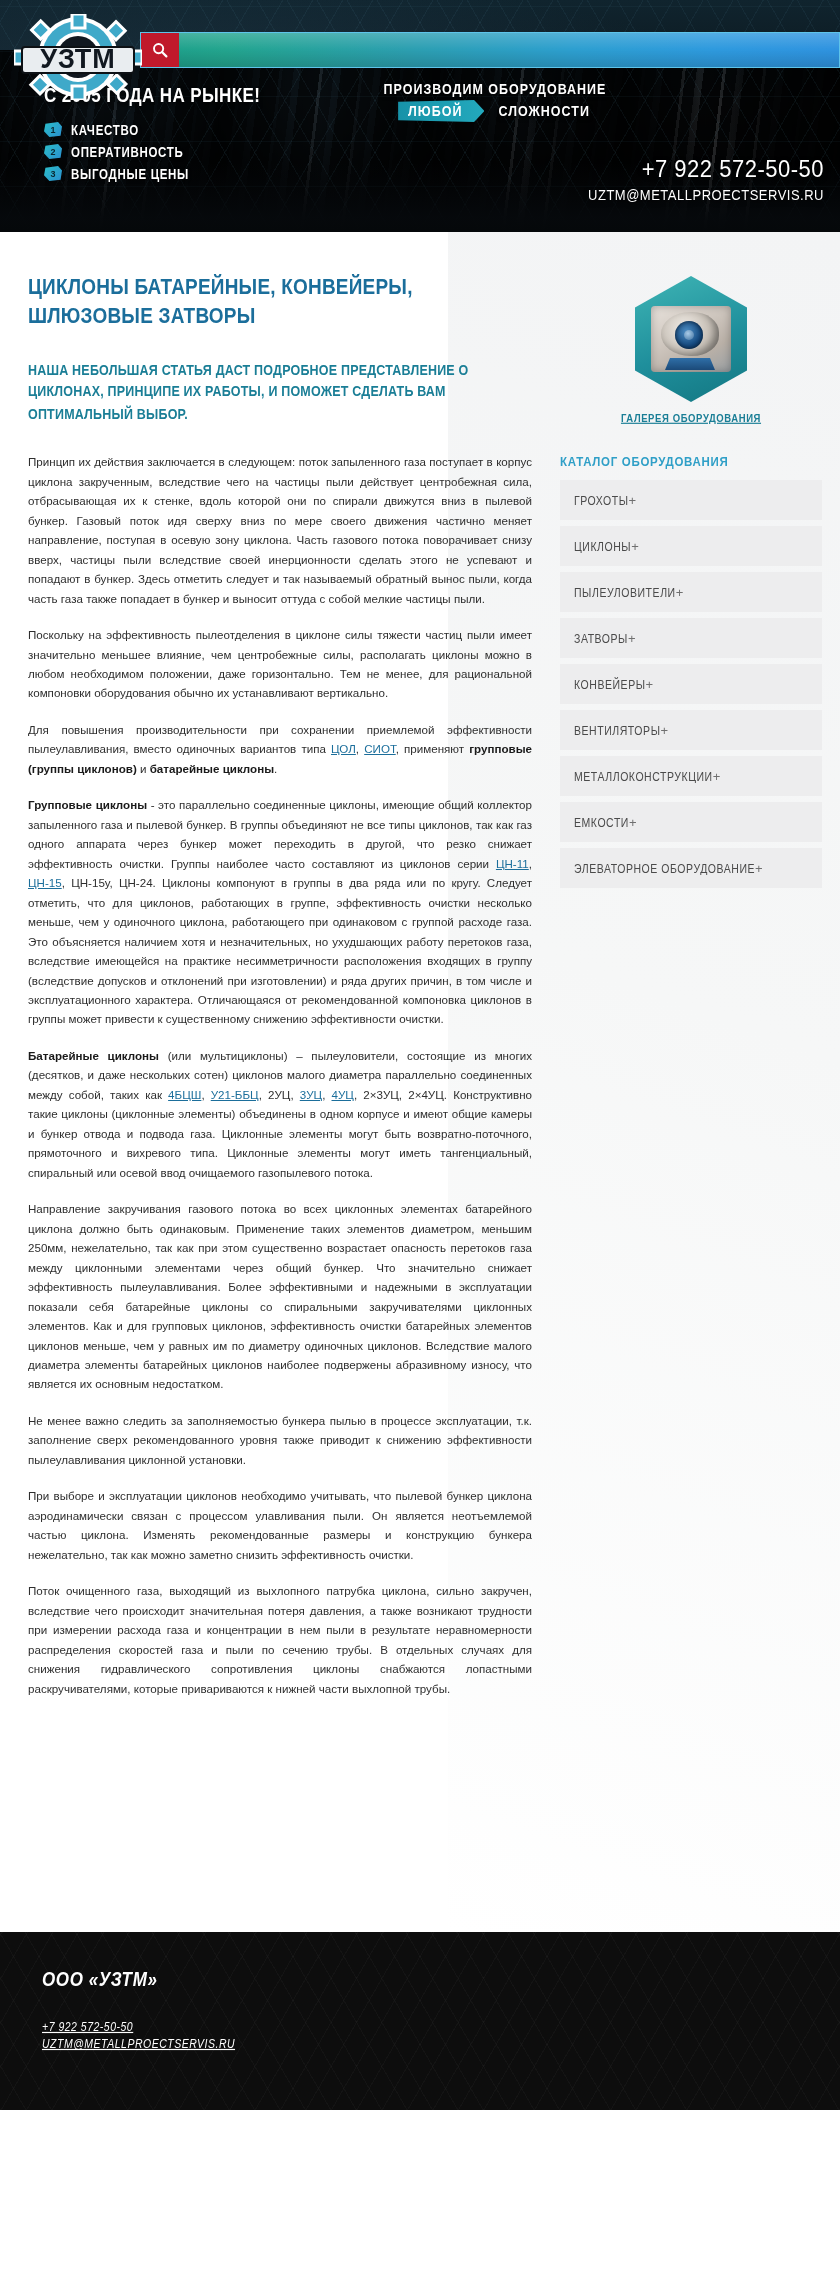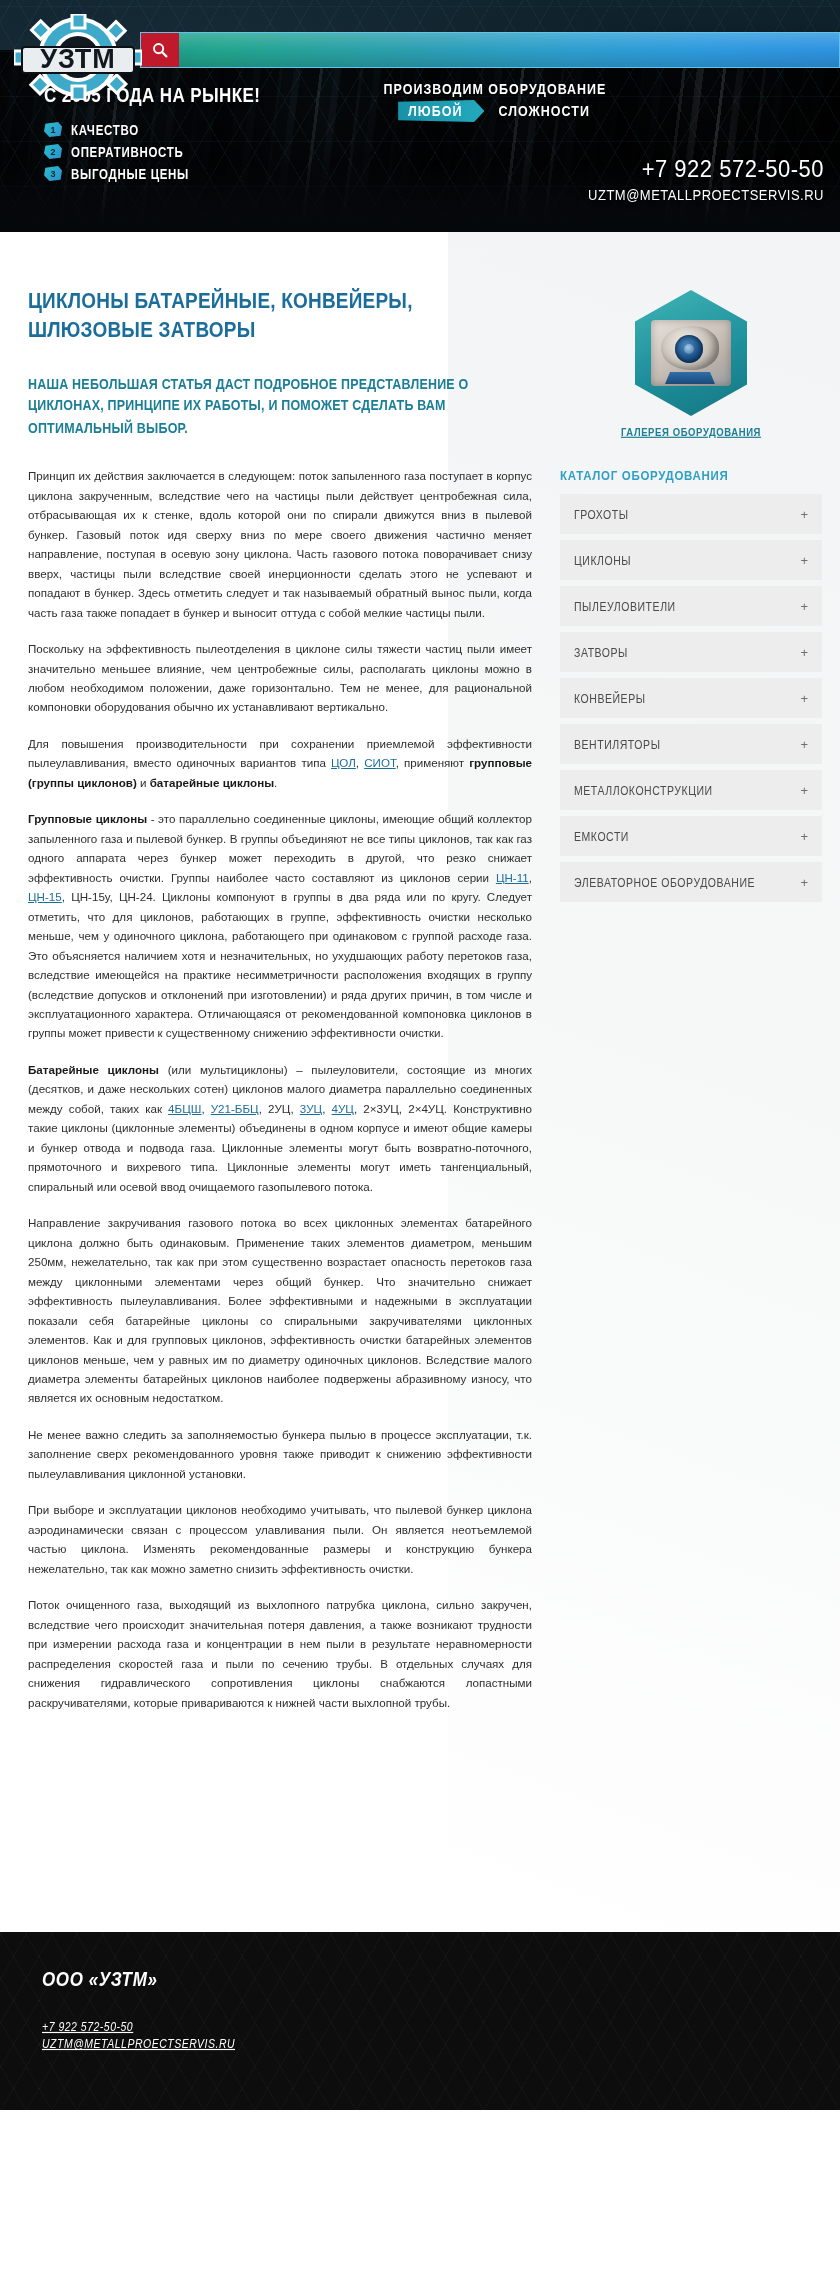--- a/index.html
+++ b/index.html
@@ -138,21 +138,21 @@
   }
   .contacts .mail{
     color:#fff; font-size:13px; letter-spacing:.5px; margin-top:5px;
     transform:scaleY(1.12); transform-origin:right center;
     text-shadow:0 2px 5px rgba(0,0,0,.9);
     display:block; text-decoration:none;
   }
 
   
   .content-wrap{
-    position:relative; padding:54px 0 60px 0;
+    position:relative; padding:40px 0 60px 0;
     background:#ffffff;
     min-height:1700px;
   }
   .content-wrap:before{
     content:""; position:absolute; right:0; top:0; width:392px; bottom:0;
     background:linear-gradient(200deg,#f3f4f5 0%, #f6f7f7 45%, #ffffff 100%);
   }
   .container{ position:relative; width:840px; display:flex; }
 
   .main-col{ width:560px; padding:0 28px 0 28px; }
@@ -221,21 +221,21 @@
   }
 
   .catalog-title{
     margin-top:30px; margin-bottom:13px;
     color:#2f9fc7; font-size:11.5px; font-weight:700; letter-spacing:.7px;
     text-transform:uppercase; transform:scaleY(1.18); transform-origin:left center;
   }
   .catalog-list{ list-style:none; }
   .catalog-list li{
     background:#ededee; margin-bottom:6px; height:40px;
-    display:flex; align-items:center; justify-content:space-between;
+    display:flex; align-items:center; 
     padding:0 14px; cursor:pointer;
   }
   .catalog-list li .cl-label{
     color:#4a4a4a; font-size:10.5px; font-weight:400; letter-spacing:.55px;
     text-transform:uppercase; transform:scaleY(1.15); transform-origin:left center;
   }
   .catalog-list li .plus{ color:#6f6f6f; font-size:13px; line-height:1; }
 
   
   .footer{

